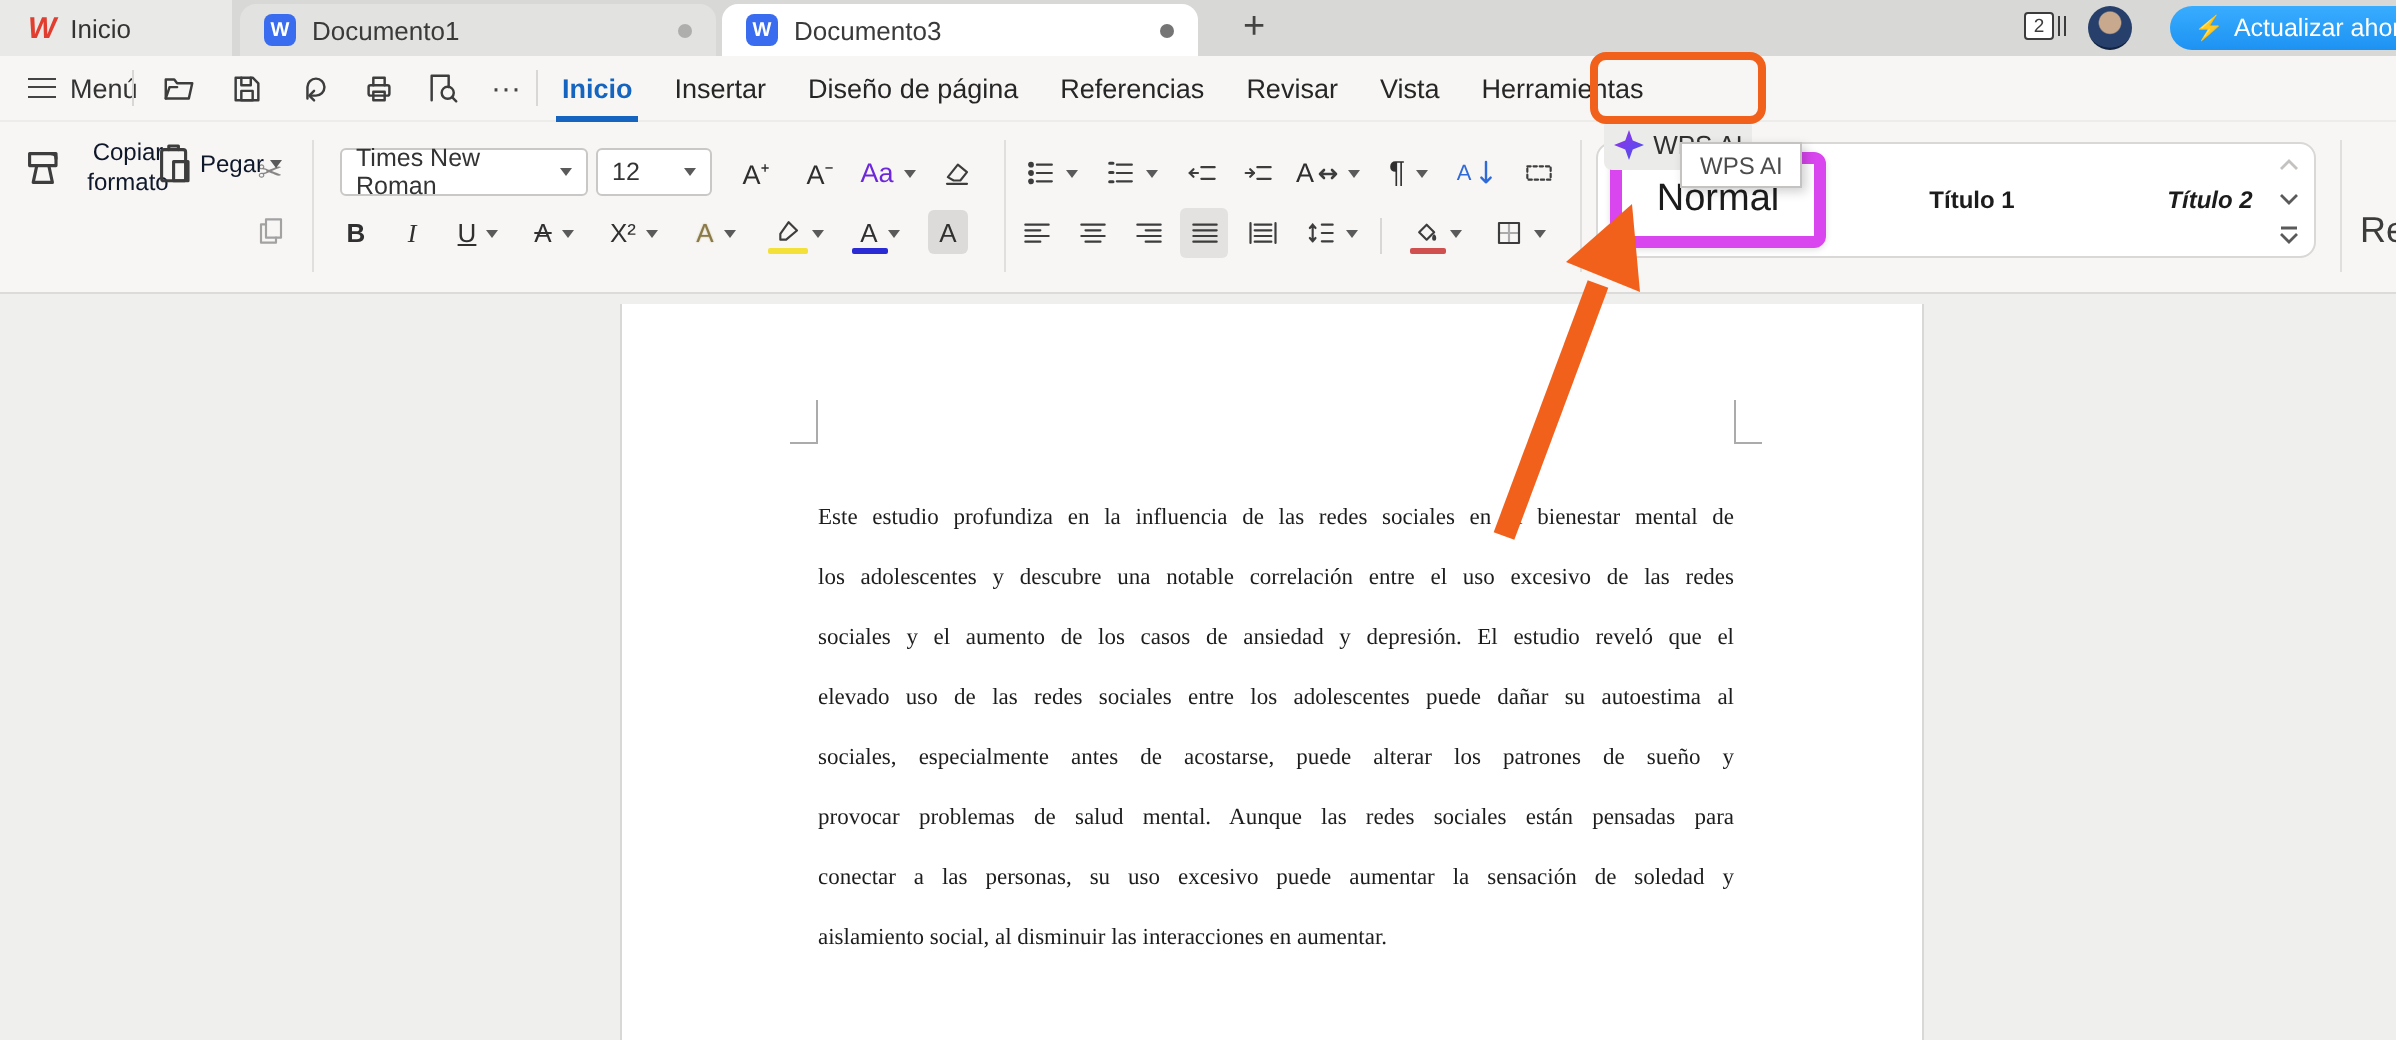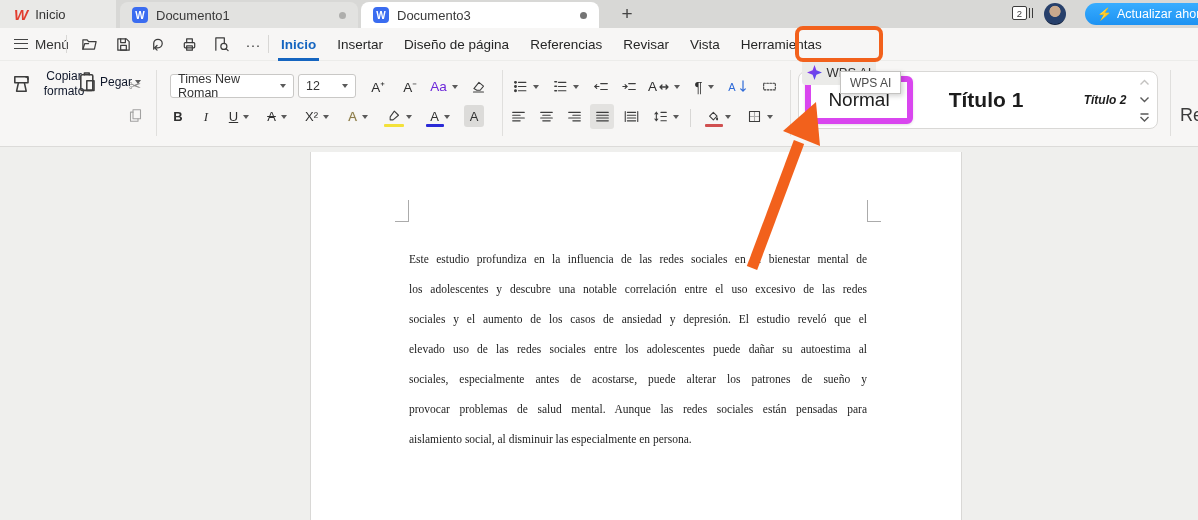--- a/index.html
+++ b/index.html
@@ -76,21 +76,21 @@
 
   svg.ic { width:17px; height:17px; stroke:#3d3d3d; fill:none; stroke-width:1.3; stroke-linecap:round; stroke-linejoin:round; }
   svg.ic.s { width:15px; height:15px; }
 
   
   .gallery { position:absolute; left:798px; top:10px; width:360px; height:58px; background:#fff;
              border:1px solid #d9d8d6; border-radius:8px; }
   .style-item { position:absolute; top:0; height:100%; display:flex; align-items:center; justify-content:center; color:#1c1c1c; }
   .style-normal { left:6px; top:4px; height:48px; width:108px; border:6px solid #d946ef; border-radius:6px;
                   box-shadow:0 1px 3px rgba(0,0,0,.12); font-size:19px; background:#fff; }
-  .style-t1 { left:128px; width:118px; font-size:21px; font-weight:bold; }
+  .style-t1 { left:128px; width:118px; font-size:12px; font-weight:bold; }
   .style-t2 { left:256px; width:100px; font-size:12px; font-weight:bold; font-style:italic; }
   .gal-arrows { position:absolute; left:334px; top:4px; width:22px; height:50px; display:flex; flex-direction:column;
                 align-items:center; justify-content:space-between; padding:3px 0; }
   .trunc { position:absolute; left:1180px; top:44px; font-size:18px; color:#3c3c3c; }
 
   
   .tooltip { position:absolute; left:840px; top:71px; height:23px; background:#fff; border:1px solid #c4c3c1;
              box-shadow:2px 2px 5px rgba(0,0,0,.18); display:flex; align-items:center; padding:0 9px;
              font-size:12px; color:#4c4c4c; z-index:8; }
 
@@ -459,21 +459,22 @@
     <div class="page">
       <div class="mark-l"></div>
       <div class="mark-r"></div>
       <div class="textblock">
         <div class="dline">Este estudio profundiza en la influencia de las redes sociales en el bienestar mental de</div>
         <div class="dline">los adolescentes y descubre una notable correlación entre el uso excesivo de las redes</div>
         <div class="dline">sociales y el aumento de los casos de ansiedad y depresión. El estudio reveló que el</div>
         <div class="dline">elevado uso de las redes sociales entre los adolescentes puede dañar su autoestima al</div>
         <div class="dline">sociales, especialmente antes de acostarse, puede alterar los patrones de sueño y</div>
         <div class="dline">provocar problemas de salud mental. Aunque las redes sociales están pensadas para</div>
-        <div class="dline last">aislamiento social, al disminuir las especialmente en persona.</div>
+        <div class="dline">conectar a las personas, su uso excesivo puede aumentar la sensación de soledad y</div>
+        <div class="dline last">aislamiento social, al disminuir las interacciones en aumentar.</div>
       </div>
     </div>
   </div>
 
   <svg class="arrow-svg" viewBox="0 0 1198 520">
     <line x1="752" y1="268" x2="799" y2="142" stroke="#f2611c" stroke-width="11"></line>
     <polygon points="816,102 820,146 783,131" fill="#f2611c"></polygon>
   </svg>
 
 </div>

